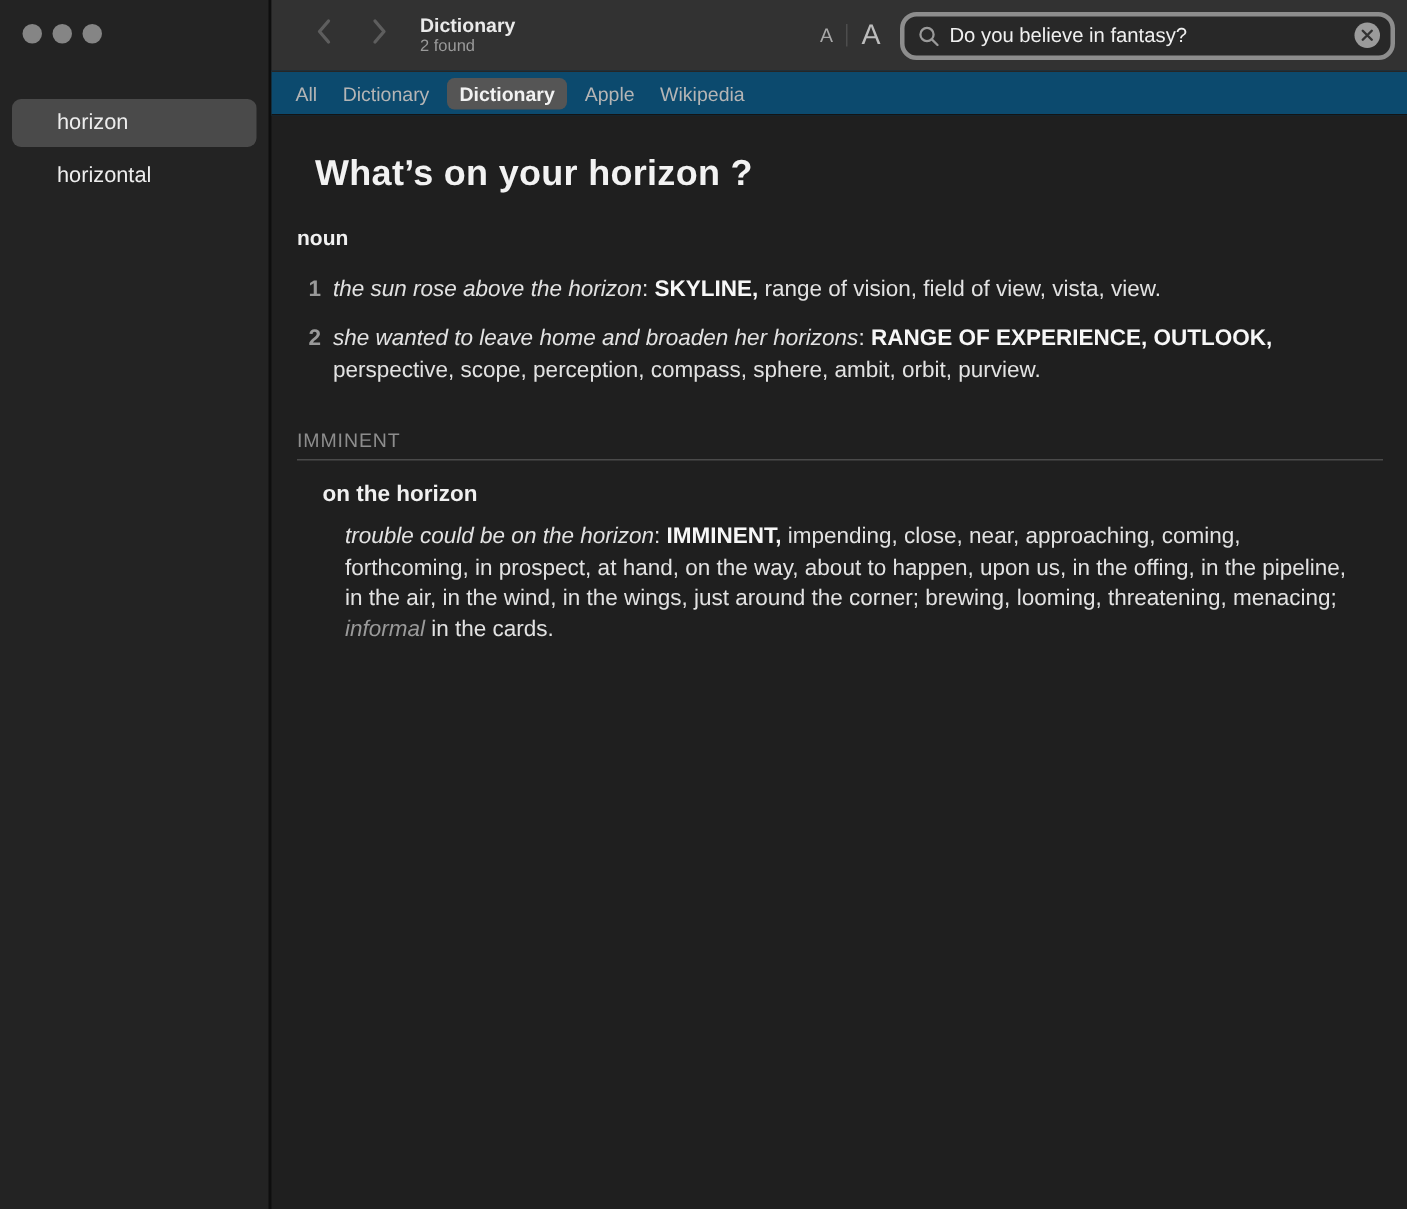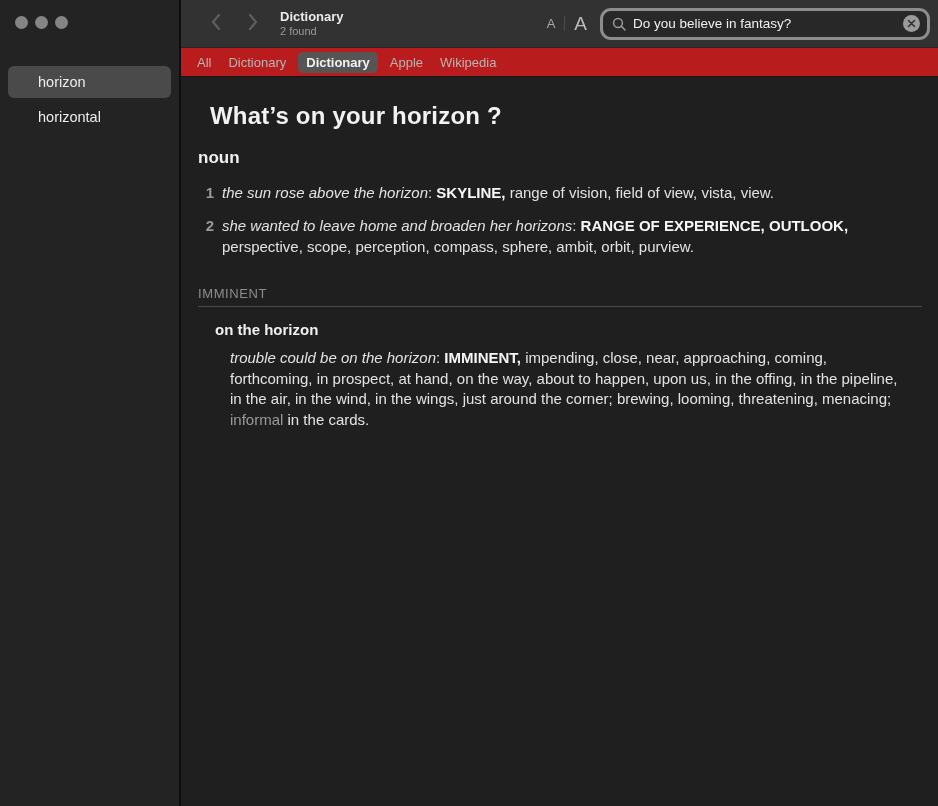--- a/index.html
+++ b/index.html
@@ -67,56 +67,56 @@
     font-family: "Liberation Sans", sans-serif;
     padding: 0;
   }
   .clear-btn {
     width: 17px; height: 17px; border-radius: 50%;
     background: #9b9b9b; flex-shrink: 0;
     display: flex; align-items: center; justify-content: center;
   }
 
   .tabbar {
-    height: 30px; background: #b91c1c;
+    height: 30px; background: #0c4a6e;
     border-top: 1px solid #262626;
     border-bottom: 1px solid #141414;
     display: flex; align-items: center;
     padding-left: 16px; gap: 17px;
     font-size: 13px; color: #b5b5b5;
   }
   .tab { cursor: default; }
   .tab.selected {
     background: #555555; border-radius: 5px;
     padding: 3px 8px; margin: 0 -5px;
     font-weight: bold; color: #f2f2f2;
   }
 
   
   .content { flex: 1; padding: 24px 16px 0 17px; overflow: hidden; }
   .entry-title {
     font-size: 24px; font-weight: bold; color: #f2f2f2;
     line-height: 30px; margin: 0 0 16px 12px; letter-spacing: 0.2px;
   }
   .pos {
-    font-size: 17px; font-weight: bold; color: #f0f0f0;
+    font-size: 14px; font-weight: bold; color: #f0f0f0;
     line-height: 22px; margin: 0 0 13px 0;
   }
   .sense {
     display: flex; margin-bottom: 12px;
     font-size: 15px; line-height: 21px; color: #e2e2e2;
   }
   .sense-num {
     width: 24px; flex-shrink: 0; text-align: right; padding-right: 8px;
     color: #999999; font-weight: bold;
   }
   .sense-body { max-width: 676px; }
   .seg-b { font-weight: bold; color: #f7f7f7; }
   .seg-i { font-style: italic; }
-  .seg-ig { color: #9a9a9a; }
+  .seg-ig { font-style: italic; color: #9a9a9a; }
   .phrases-heading {
     margin-top: 29px; font-size: 13px; color: #8d8d8d; letter-spacing: 0.6px;
   }
   .phrases-rule { border: none; border-top: 1px solid #4a4a4a; margin: 5px 0 0 0; }
   .phrase-term {
     margin: 13px 0 0 17px;
     font-size: 15px; font-weight: bold; color: #f0f0f0; line-height: 20px;
   }
   .phrase-body {
     margin: 8px 0 0 32px; max-width: 676px;

